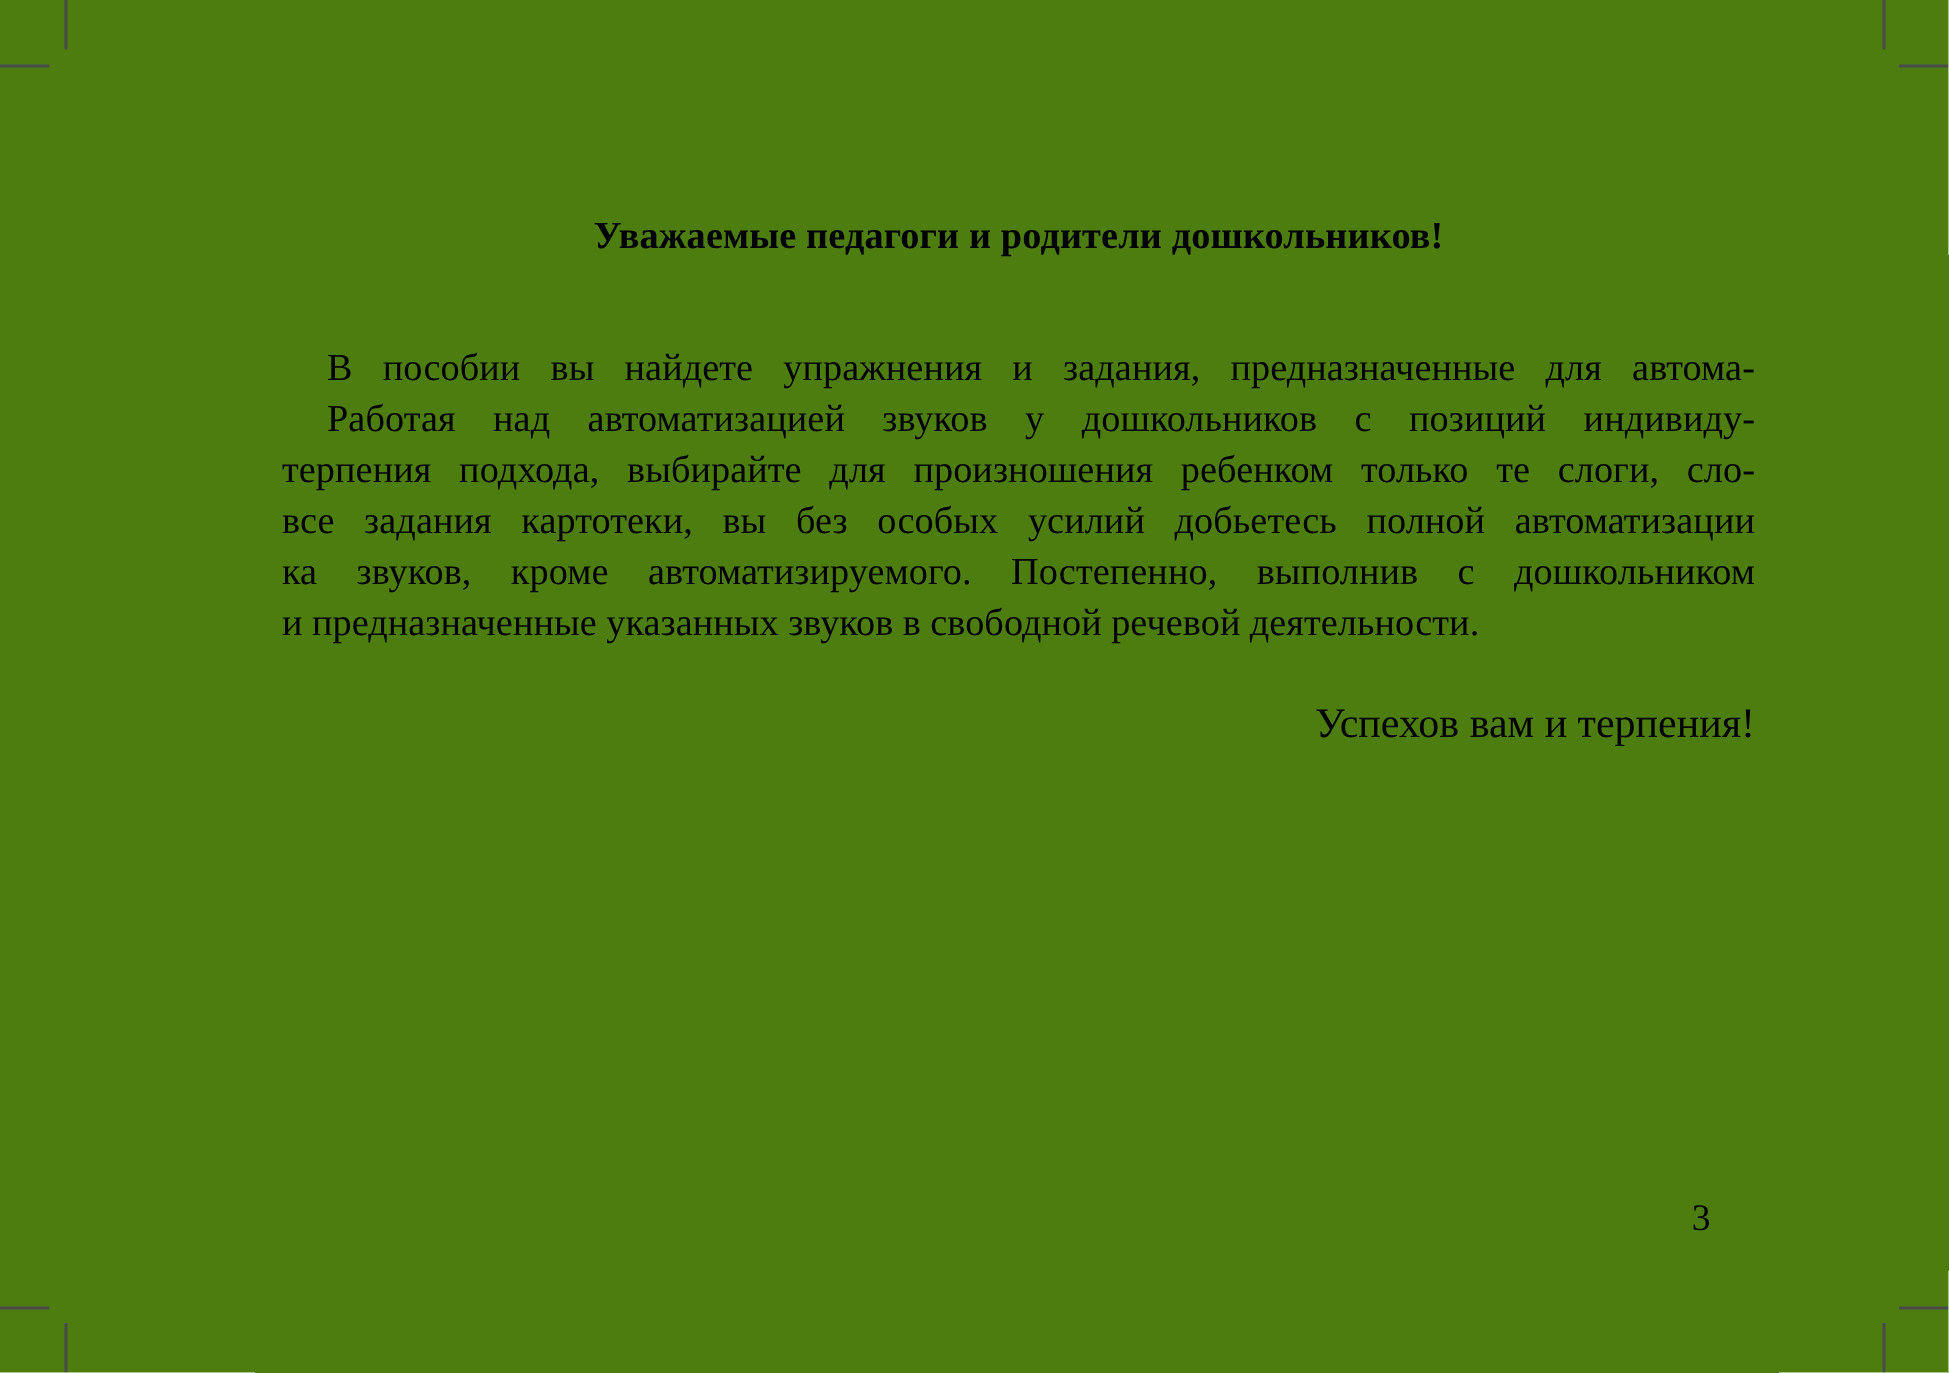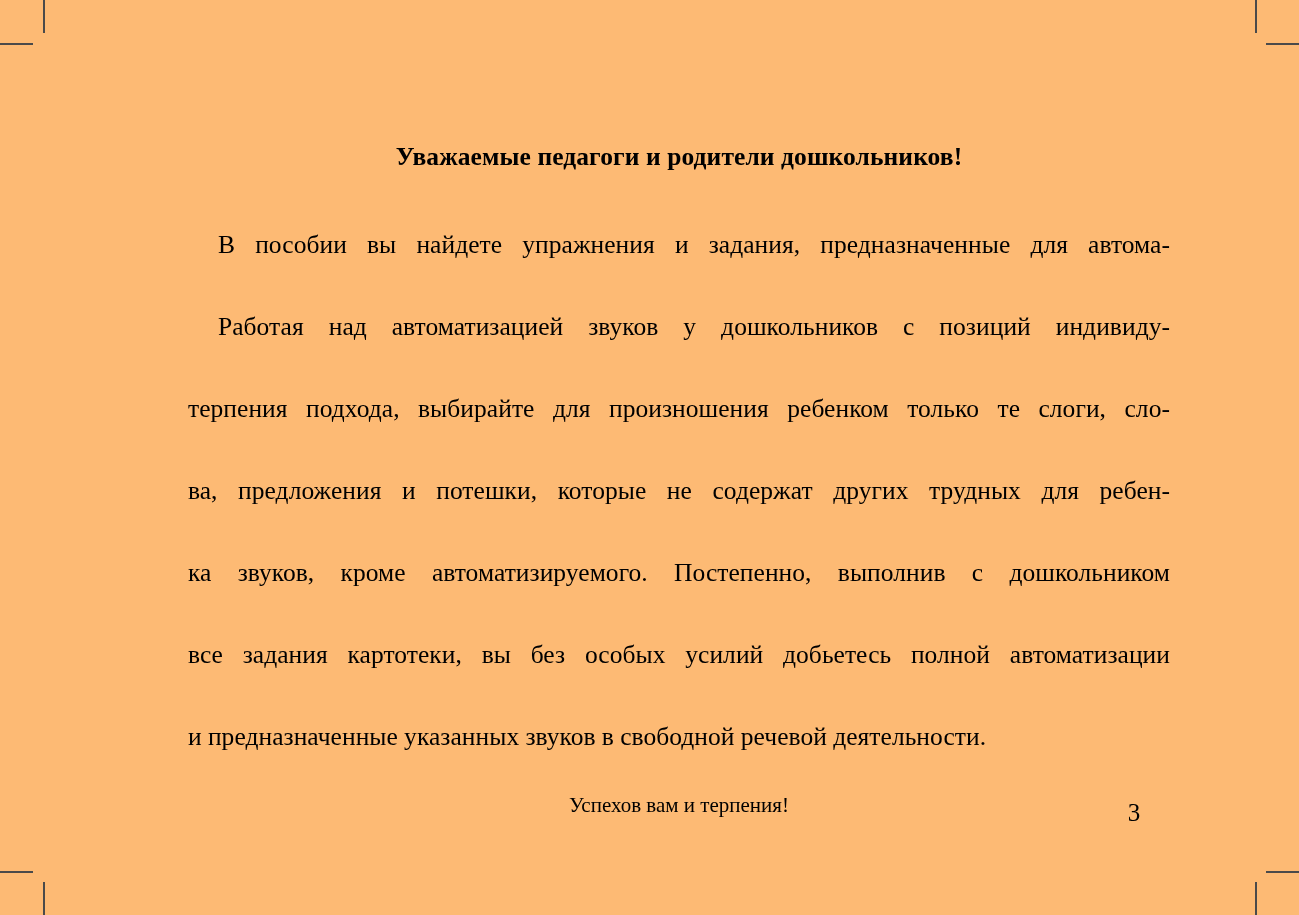--- a/index.html
+++ b/index.html
@@ -4,21 +4,21 @@
 <style>
   html, body {
     margin: 0;
     padding: 0;
     background: #ffffff;
   }
   .page {
     position: relative;
     width: 1299px;
     height: 915px;
-    background: #fdba74;
+    background: #4d7c0f;
     overflow: hidden;
     font-family: "Liberation Serif", "DejaVu Serif", serif;
     color: #000000;
     -webkit-font-smoothing: antialiased;
   }
 
   
   .crop {
     position: absolute;
     background: #4a4a4a;
@@ -62,30 +62,29 @@
     word-spacing: -0.2px;
     hyphens: manual;
   }
 
   
   p.body-par > span.ln {
     display: block;
     text-align: justify;
     text-align-last: justify;
     text-indent: 0;
-    margin-top: 48px;
   }
   p.body-par > span.ln.first { text-indent: 30px; }
   p.body-par > span.ln.last  { text-align-last: left; }
 
   .closing {
     margin: 34px 0 0 0;
-    font-size: 21px;
+    font-size: 28px;
     line-height: 34px;
-    text-align: center;
+    text-align: right;
   }
 
   .folio {
     position: absolute;
     left: 1104px;
     top: 798px;
     width: 60px;
     text-align: center;
     font-size: 25px;
     line-height: 30px;
@@ -109,23 +108,22 @@
 
     <h1 class="heading">Уважаемые педагоги и родители дошкольников!</h1>
 
     <p class="body-par">
       <span class="ln first">В пособии вы найдете упражнения и задания, предназначенные для автома-</span>
     </p>
 
     <p class="body-par">
       <span class="ln first">Работая над автоматизацией звуков у дошкольников с позиций индивиду-</span>
       <span class="ln">терпения подхода, выбирайте для произношения ребенком только те слоги, сло-</span>
-      <span class="ln">ва, предложения и потешки, которые не содержат других трудных для ребен-</span>
+      <span class="ln">все задания картотеки, вы без особых усилий добьетесь полной автоматизации</span>
       <span class="ln">ка звуков, кроме автоматизируемого. Постепенно, выполнив с дошкольником</span>
-      <span class="ln">все задания картотеки, вы без особых усилий добьетесь полной автоматизации</span>
       <span class="ln last">и предназначенные указанных звуков в свободной речевой деятельности.</span>
     </p>
 
 
     <p class="closing">Успехов вам и терпения!</p>
 
   </div>
 
   <div class="folio">3</div>
 

